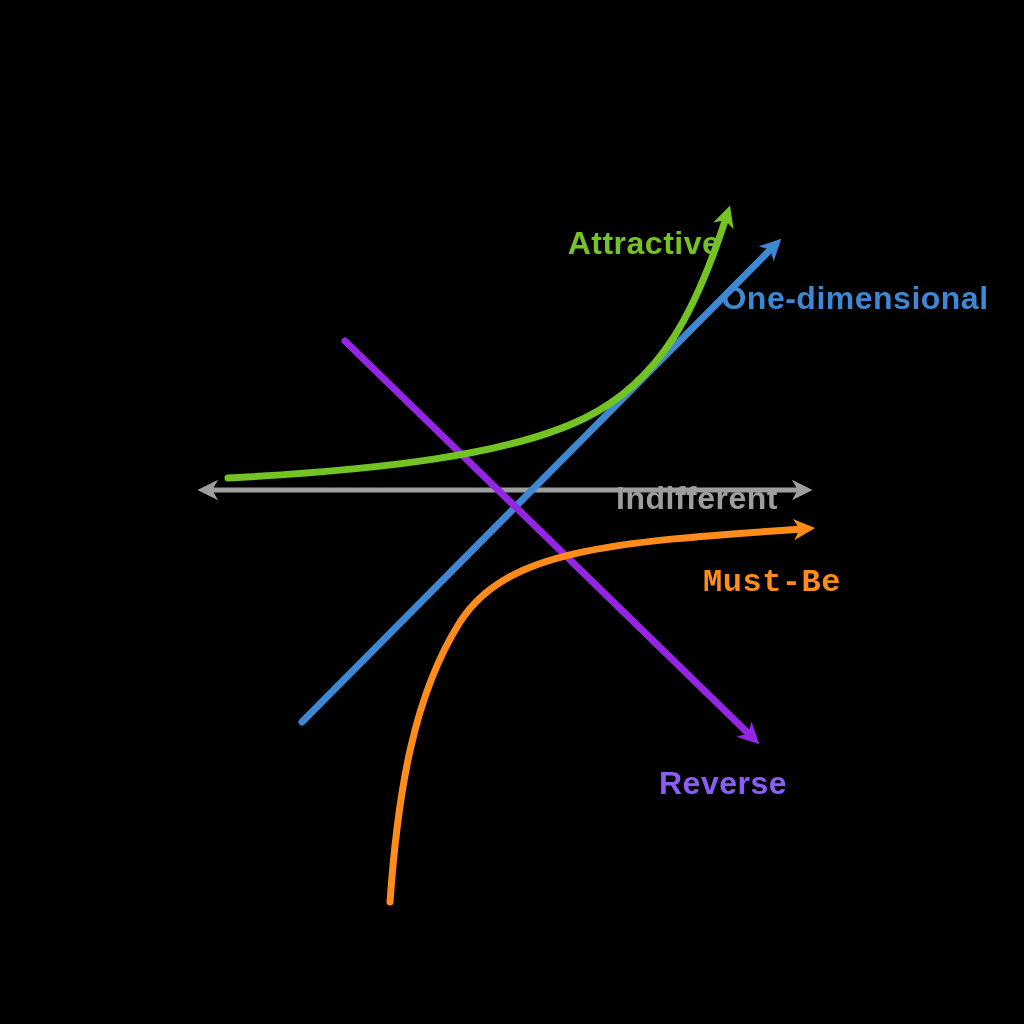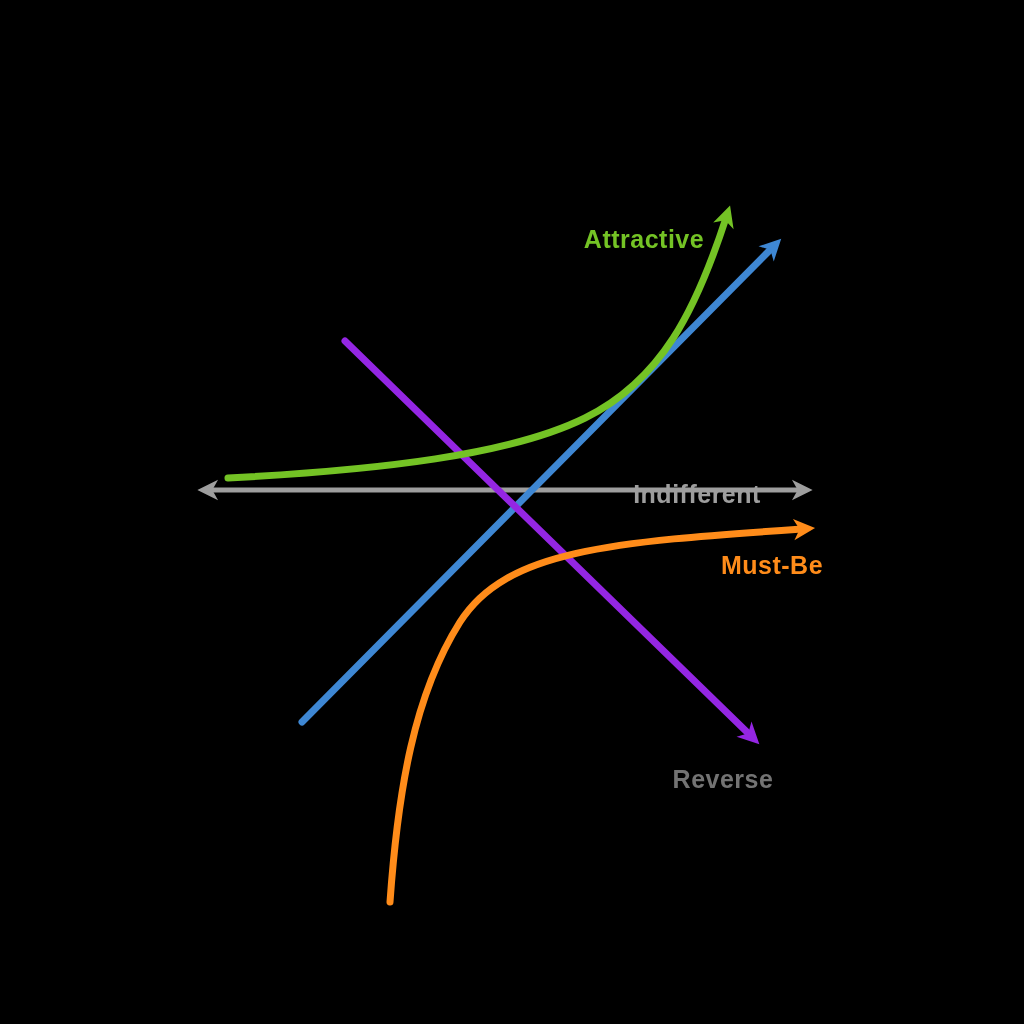--- a/index.html
+++ b/index.html
@@ -16,31 +16,31 @@
     font-family: "Liberation Sans", sans-serif;
   }
   .stage svg {
     position: absolute;
     left: 0;
     top: 0;
   }
   .curve-label {
     position: absolute;
     transform: translateX(-50%);
-    font-size: 25px;
+    font-size: 32px;
     font-weight: bold;
     letter-spacing: 0.5px;
     white-space: nowrap;
     user-select: none;
   }
   .c-green  { color: #74c325; }
   .c-blue   { color: #3e87d3; }
   .c-gray   { color: #9e9e9e; margin-top: 40px; }
   .c-orange { color: #ff8c1a; }
-  .c-purple { color: #737373; }
+  .c-purple { color: #8b5cf6; }
 </style>
 </head>
 <body>
 
 <div class="stage">
 
   <svg width="1024" height="1024" viewBox="0 0 1024 1024">
     <defs>
       <marker id="arrow-gray" viewBox="0 0 10 10" refX="4" refY="5" markerWidth="4.6" markerHeight="4.6" orient="auto-start-reverse">
         <path d="M 0.5 0.5 L 9.5 5 L 0.5 9.5 L 3 5 Z" fill="#9e9e9e"></path>
@@ -65,20 +65,21 @@
 
     <path d="M 345 341 L 750 735" stroke-width="7" fill="none" stroke-linecap="round" marker-end="url(#arrow-purple)" stroke="#9426e3"></path>
 
     <path d="M 228 478 C 380 470 510 455 585 418 C 662 380 696 310 726 218" stroke-width="7" fill="none" stroke-linecap="round" marker-end="url(#arrow-green)" stroke="#74c325"></path>
 
     <path d="M 390 902 C 398 790 414 695 460 622 C 506 550 610 542 802 529" stroke-width="7" fill="none" stroke-linecap="round" marker-end="url(#arrow-orange)" stroke="#ff8c1a"></path>
   </svg>
 
   <div class="curve-label c-green" style="left:644px; top:225px;">Attractive</div>
 
+  <div class="curve-label c-blue" style="left:855px; top:280px;">One-dimensional</div>
 
   <div class="curve-label c-gray" style="left:697px; top:440px;">Indifferent</div>
 
-  <div class="curve-label c-orange" style="left:772px; top:551px;">Must-Be</div>
+  <div class="curve-label c-orange" style="left:772px; top:564px;font-family:Liberation Mono, monospace;">Must-Be</div>
 
   <div class="curve-label c-purple" style="left:723px; top:765px;">Reverse</div>
 
 </div>
 
 </body></html>

